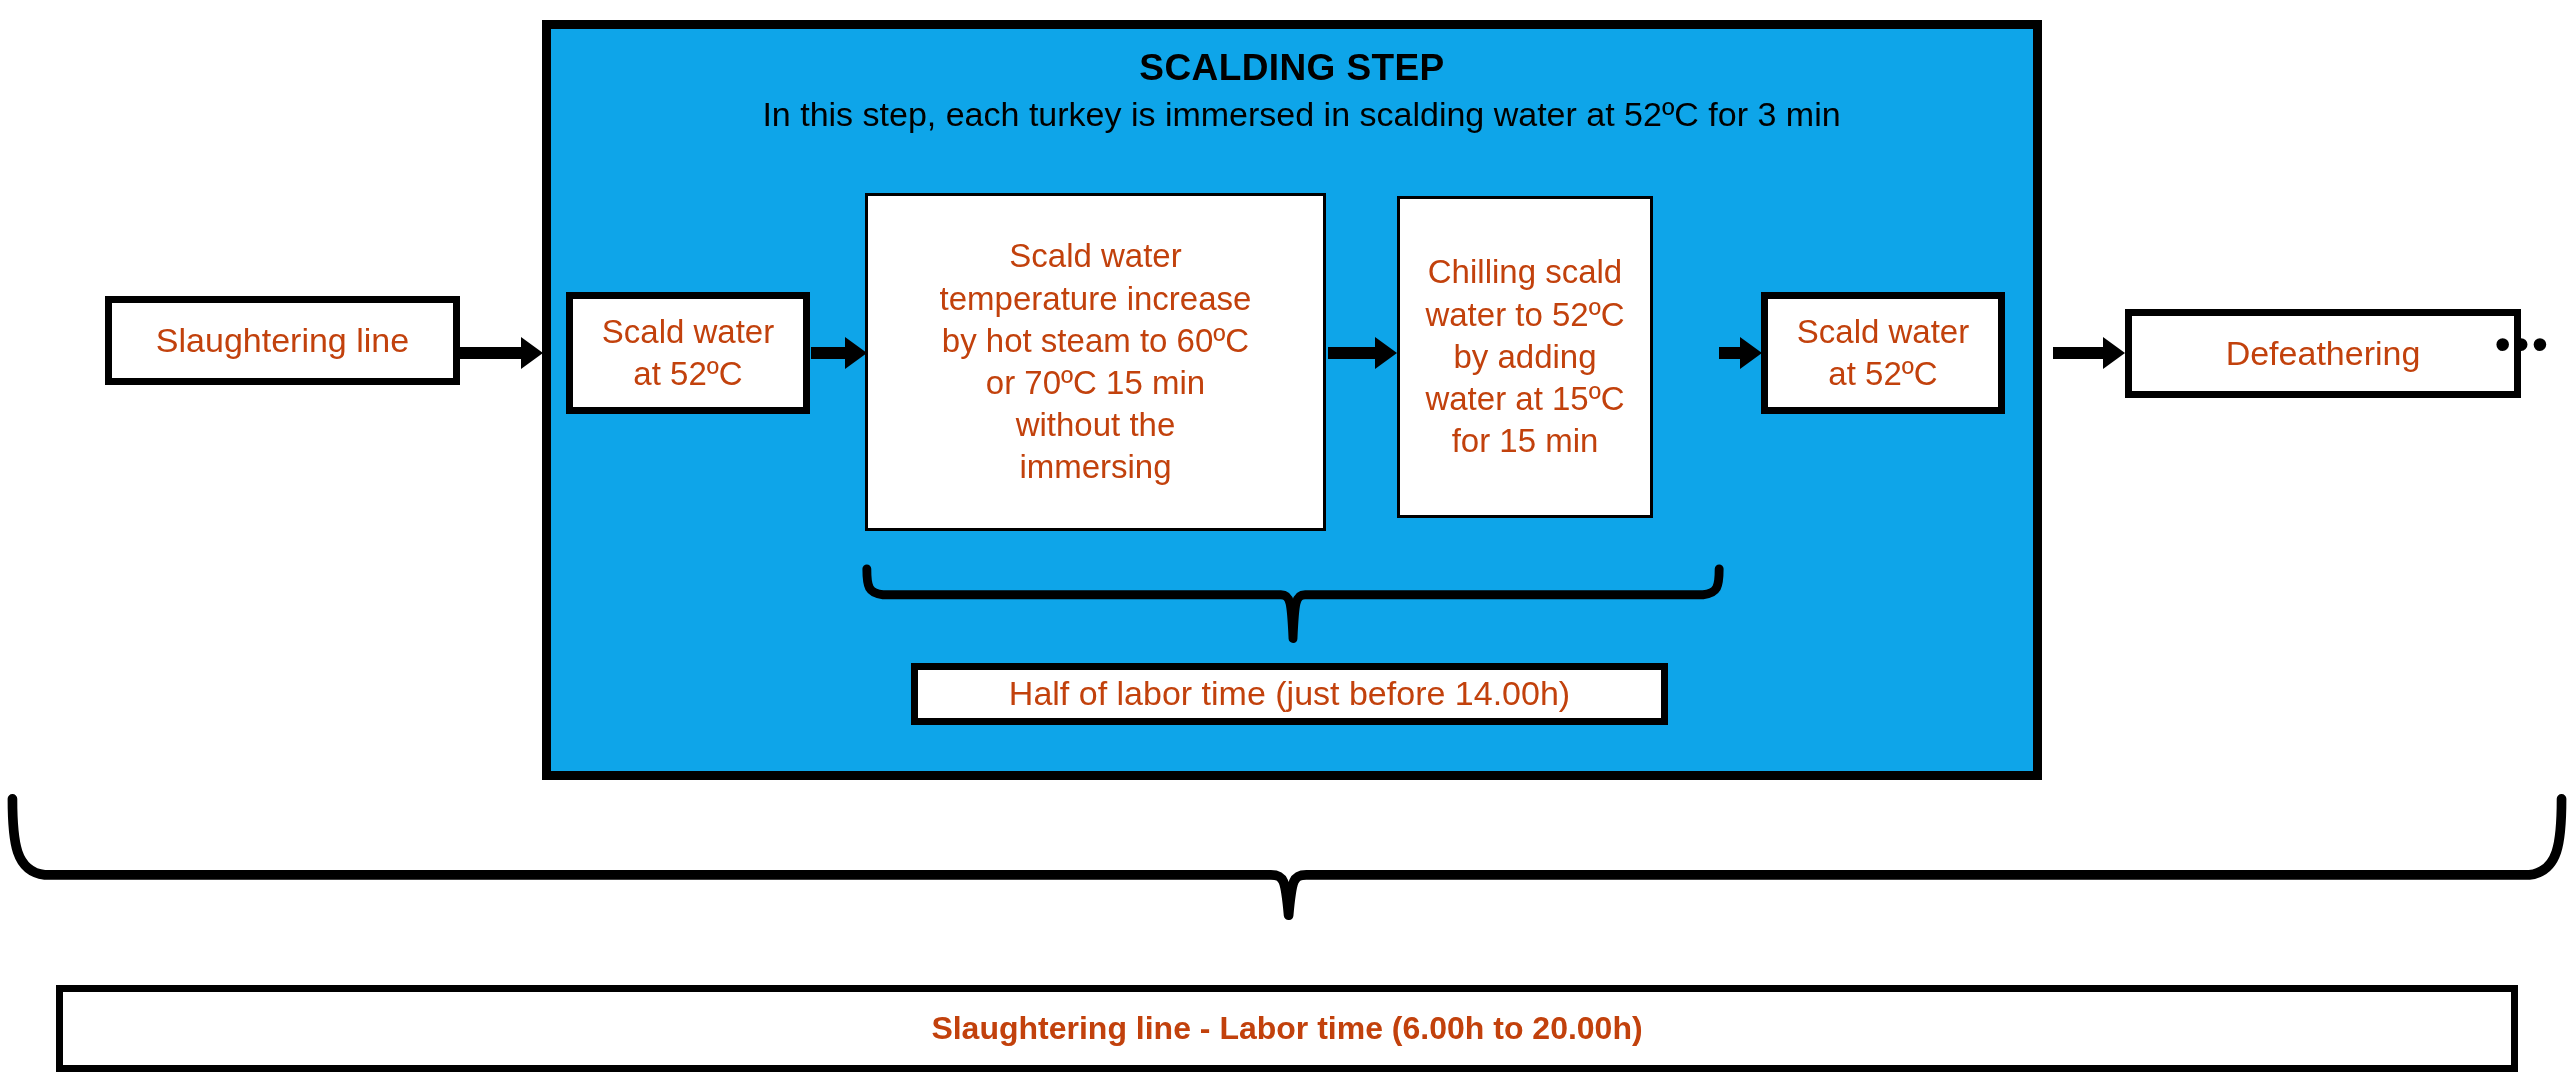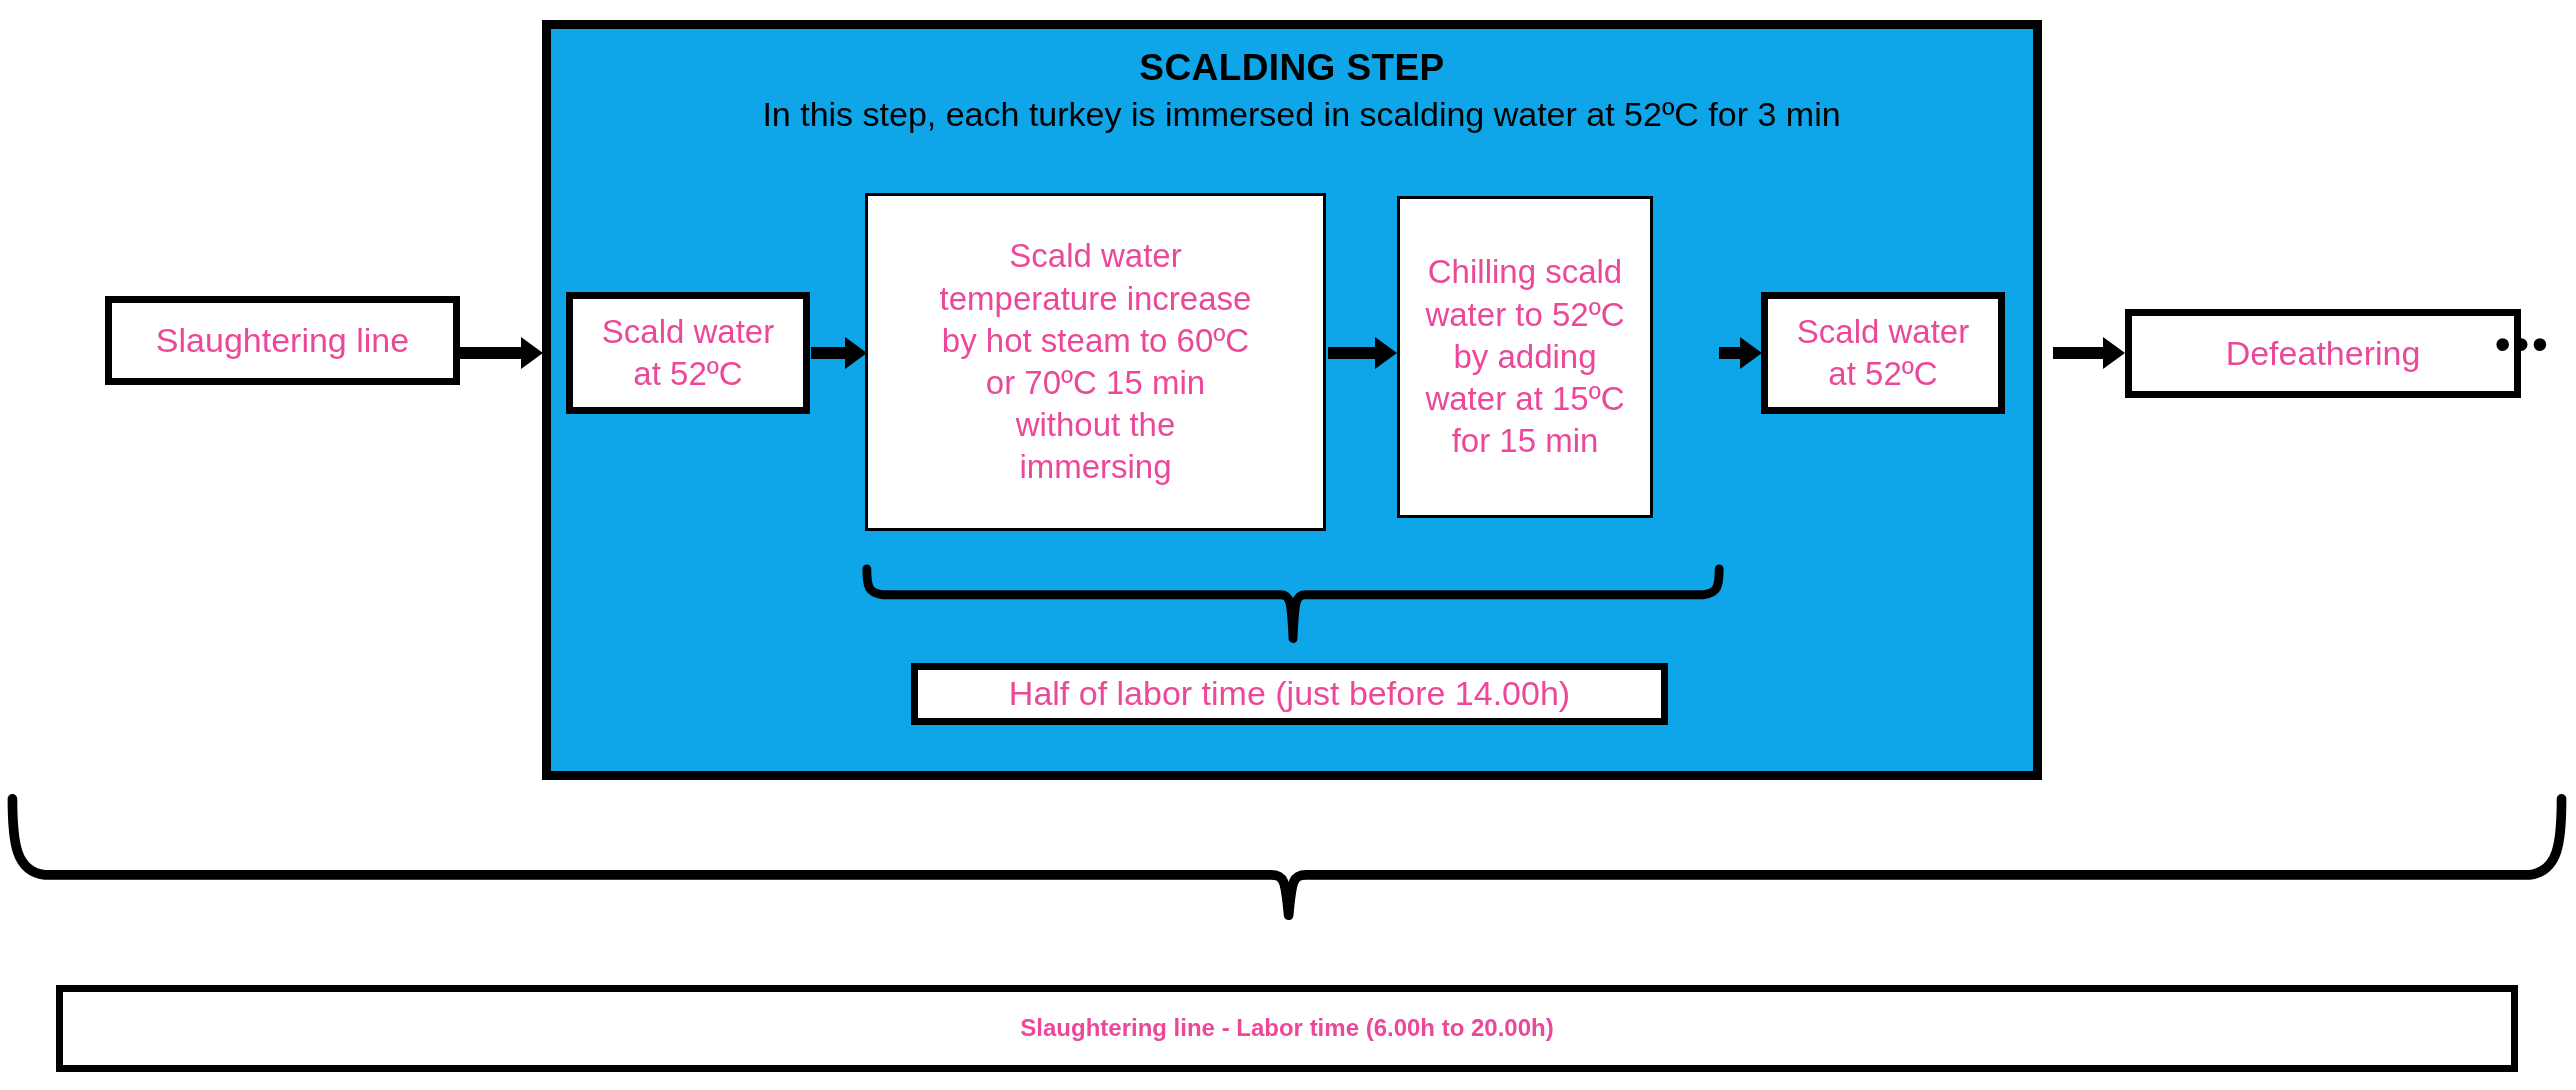--- a/index.html
+++ b/index.html
@@ -22,41 +22,41 @@
   
   .box {
     position: absolute;
     box-sizing: border-box;
     background: #ffffff;
     display: flex;
     align-items: center;
     justify-content: center;
     text-align: center;
     line-height: 1.28;
-    color: #ec4899;
+    color: #c2410c;
   }
   .box-thick {
     border: 7.3px solid #000;
   }
   .box-thin {
     border: 3.2px solid #000;
   }
   .box-outer {
     position: absolute;
     box-sizing: border-box;
     border: 9.7px solid #000;
     background: #0ea5e9;
   }
 
   
   .t-node      { font-size: 34px; }
   .t-node-sm   { font-size: 33px; }
   .t-title     { font-size: 37px; font-weight: bold; letter-spacing: 0.4px; }
   .t-sub       { font-size: 34px; }
-  .t-strip     { font-size: 24px; font-weight: bold; }
+  .t-strip     { font-size: 32px; font-weight: bold; }
   .t-half      { font-size: 34px; }
 
   .scald-header {
     position: absolute;
     left: 0;
     right: 0;
     top: 17.7px;
     text-align: center;
     color: #000;
   }

